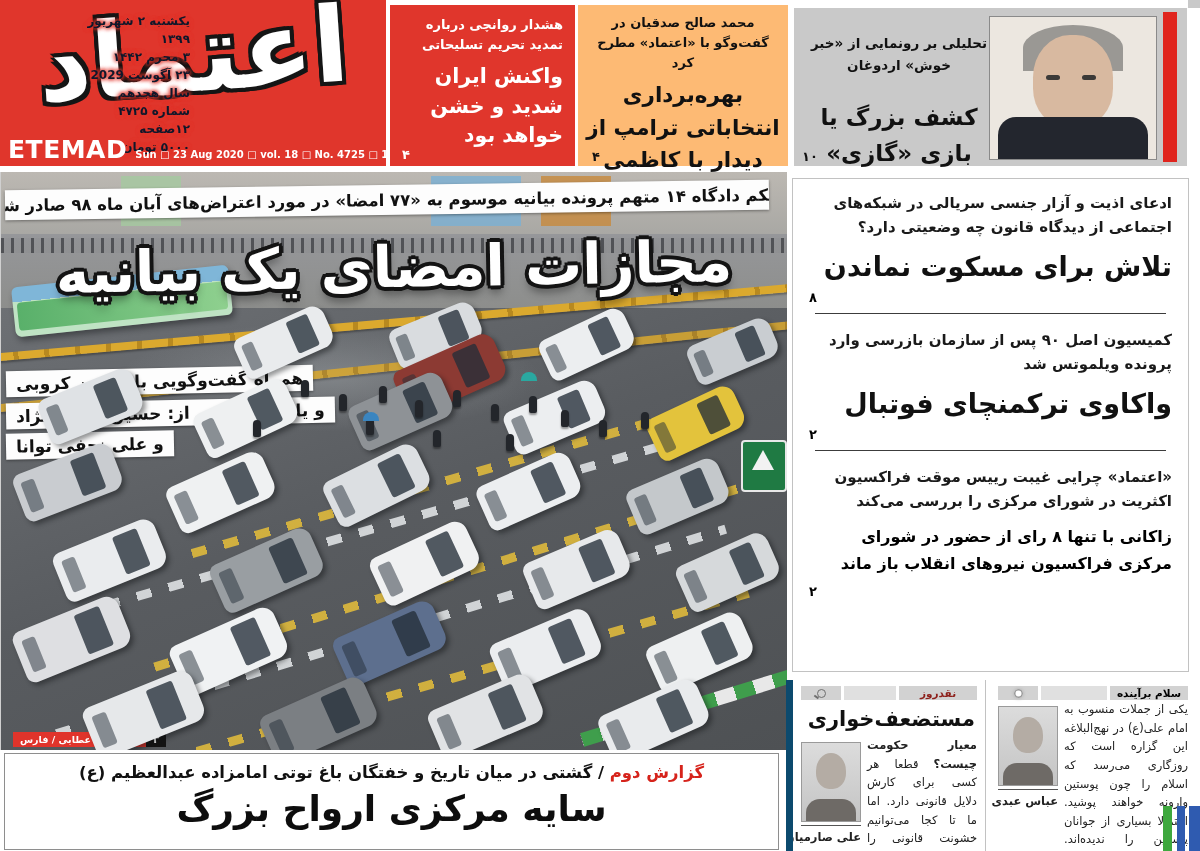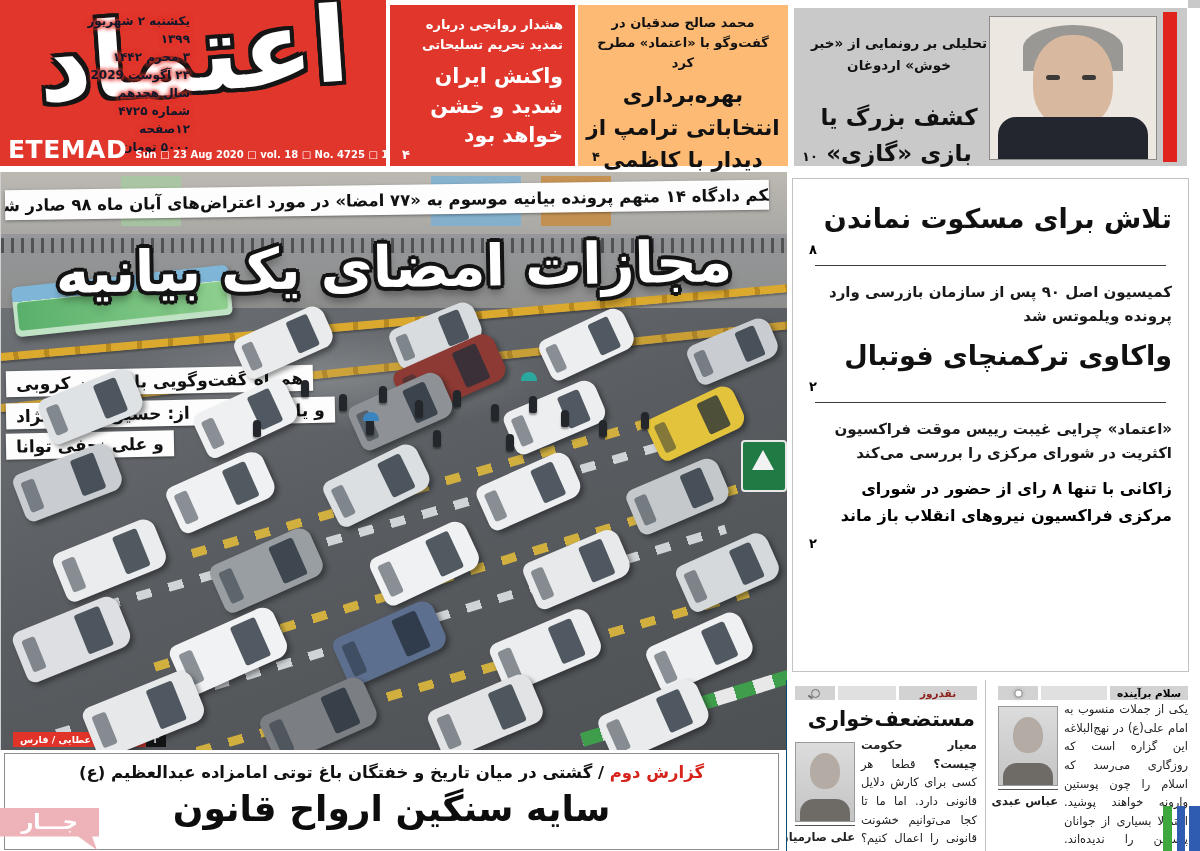--- a/index.html
+++ b/index.html
@@ -86,21 +86,21 @@
   .rightcol{position:absolute;left:792px;top:178px;width:397px;height:494px;background:#fff;border:1px solid #c2c2c2;
     box-sizing:border-box;padding:12px 16px 0 16px;direction:rtl;}
   .story .k{font-size:15px;font-weight:bold;color:#1a1a1a;line-height:1.6;text-align:right;}
   .story .h{font-size:27px;font-weight:bold;color:#111;text-align:right;margin-top:10px;line-height:1.3;}
   .story .h3{font-size:33px;margin-top:12px;}
   .story .sub{font-size:16px;font-weight:bold;line-height:1.7;margin-top:10px;text-align:right;}
   .story .pg{font-size:13px;font-weight:bold;margin:6px 0 0 0;text-align:left;}
   .divider{height:1px;background:#3c3c3c;margin:8px 6px 14px 6px;}
   
   .oped{position:absolute;top:680px;height:171px;background:#fff;box-sizing:border-box;direction:rtl;overflow:hidden;}
-  .oped-a{left:786px;width:200px;border-left:1px solid #0c4a6e;border-right:1px solid #c2c2c2;padding:6px 8px 0 8px;}
+  .oped-a{left:786px;width:200px;border-left:7px solid #0c4a6e;border-right:1px solid #c2c2c2;padding:6px 8px 0 8px;}
   .oped-b{left:990px;width:206px;padding:6px 8px 0 8px;}
   .sechead{display:flex;height:14px;direction:ltr;}
   .sechead .seg-icon{width:40px;background:#d2d2d2;display:flex;align-items:center;justify-content:center;}
   .sechead .seg-mid{flex:1;background:#e0e0e0;margin:0 3px;}
   .sechead .seg-name{width:78px;background:#d2d2d2;font-size:10.5px;font-weight:bold;display:flex;align-items:center;justify-content:center;direction:rtl;}
   .name-red{color:#8d1f1a;}
   .mag{width:7px;height:7px;border:1.6px solid #6e6e6e;border-radius:50%;position:relative;}
   .mag:after{content:"";position:absolute;left:-4px;top:6px;width:5px;height:1.6px;background:#6e6e6e;transform:rotate(35deg);}
   .sun{width:9px;height:9px;border-radius:50%;background:#fff;box-shadow:0 0 0 1.5px #9a9a9a inset,0 0 3px 1px #bdbdbd;}
   .oped .h{font-size:21px;font-weight:bold;text-align:right;margin:7px 2px 5px 0;color:#111;}
@@ -336,20 +336,21 @@
       <div class="person" style="left: 640px; top: 240px;"></div>
       <div class="person" style="left: 432px; top: 258px;"></div>
       <div class="person" style="left: 505px; top: 262px;"></div>
       <div class="person" style="left: 365px; top: 246px;"></div>
       <div class="umbrella" style="left: 362px; top: 240px; background: rgb(58, 133, 192);"></div>
       <div class="umbrella" style="left: 520px; top: 200px; background: rgb(42, 168, 160);"></div>
     </div>
 
   <div class="rightcol">
     <div class="story">
+      <div class="k">ادعای اذیت و آزار جنسی سریالی در شبکه‌های اجتماعی از دیدگاه قانون چه وضعیتی دارد؟</div>
       <div class="h">تلاش برای مسکوت نماندن</div>
       <div class="pg">۸</div>
     </div>
     <div class="divider"></div>
     <div class="story">
       <div class="k">کمیسیون اصل ۹۰ پس از سازمان بازرسی وارد پرونده ویلموتس شد</div>
       <div class="h">واکاوی ترکمنچای فوتبال</div>
       <div class="pg">۲</div>
     </div>
     <div class="divider"></div>
@@ -405,20 +406,17 @@
     <div class="cbar" style="left:0;width:9px;background:#3ea83e;"></div>
     <div class="cbar" style="left:14px;width:8px;background:#2f5bb0;"></div>
     <div class="cbar" style="left:26px;width:11px;background:#2f5bb0;"></div>
   </div>
 
   <div class="report">
     <div class="k">
       <span class="lbl">گزارش دوم</span>
       <span>/ گشتی در میان تاریخ و خفتگان باغ توتی امامزاده عبدالعظیم (ع)</span>
     </div>
-    <div class="h">سایه سنگین ارواح قانون</div>
-  </div>
-
-  <div class="sidetab">
-    <span>جـــار</span>
-  </div>
+    <div class="h">سایه مرکزی ارواح بزرگ</div>
+  </div>
+
 
 </div>
 
 </body></html>

